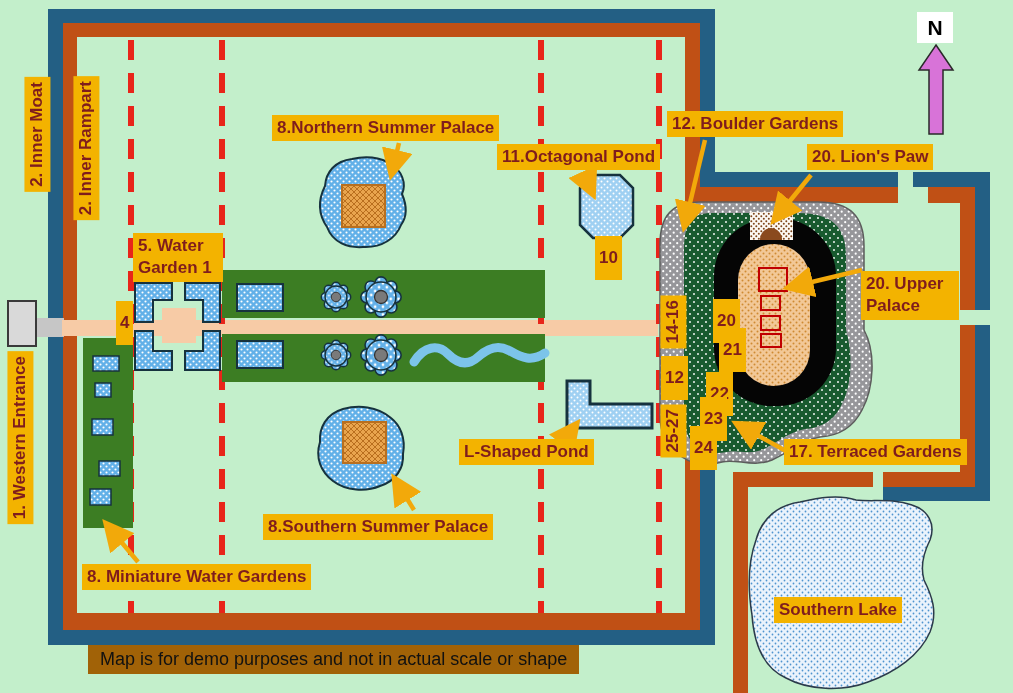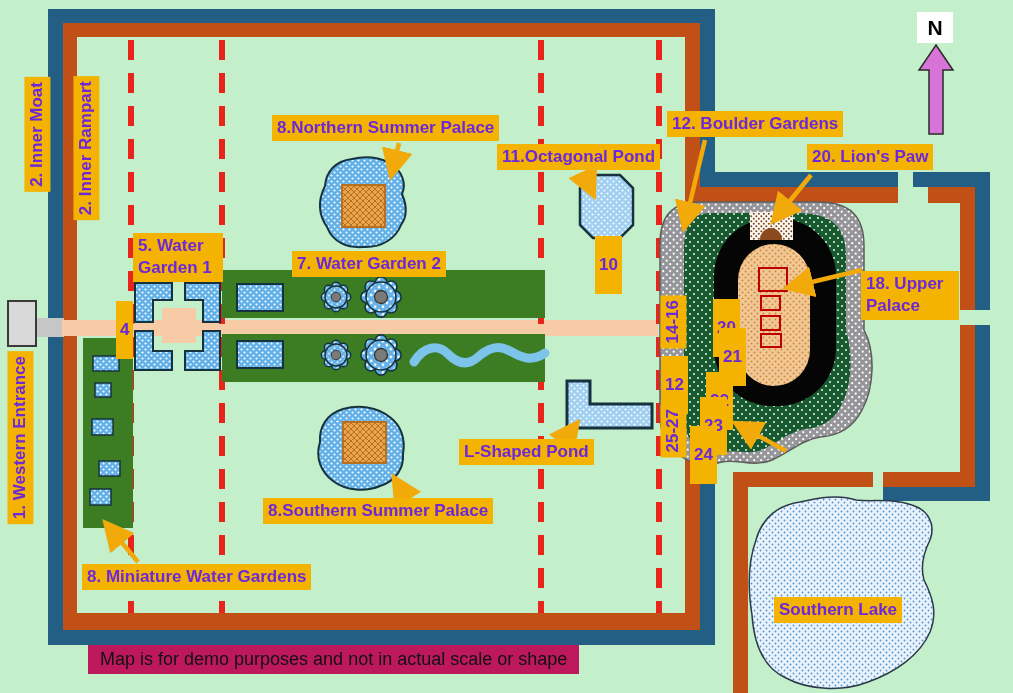--- a/index.html
+++ b/index.html
@@ -1,29 +1,29 @@
 <!DOCTYPE html>
 <html><head>
 <meta charset="utf-8">
 <style>
   html,body{margin:0;padding:0;}
   body{width:1013px;height:693px;overflow:hidden;background:#c3efcb;
        font-family:"Liberation Sans",sans-serif;}
   .stage{position:relative;width:1013px;height:693px;}
   .stage svg{position:absolute;left:0;top:0;}
-  .lbl{position:absolute;background:#f3b300;color:#6d28d9;
+  .lbl{position:absolute;background:#f3b300;color:#7f1d1d;
        font:600 17px/1.32 "Liberation Sans",sans-serif;
        padding:2px 5px;white-space:nowrap;z-index:5;}
-  .num{padding:18px 4px;}
+  .num{padding:11px 4px;}
   .two{white-space:normal;margin-top:32px;}
   .vert{writing-mode:vertical-rl;transform:rotate(180deg);padding:5px 2px;}
   .northbox{position:absolute;left:917px;top:12px;width:36px;height:31px;
        background:#fff;color:#000;font:700 21px/31px "Liberation Sans",sans-serif;
        text-align:center;z-index:5;}
-  .disclaimer{position:absolute;left:88px;top:645px;background:#be185d;color:#111;
+  .disclaimer{position:absolute;left:88px;top:645px;background:#a16207;color:#111;
        font:400 18px/1.3 "Liberation Sans",sans-serif;padding:3px 12px;
        white-space:nowrap;z-index:5;}
 </style>
 </head>
 <body>
 
 <div class="stage">
 
 <svg width="1013" height="693" viewBox="0 0 1013 693">
   <defs>
@@ -241,38 +241,38 @@
   </g>
 </svg>
 
 <div class="lbl vert" style="left:24px;top:77px">2. Inner Moat</div>
 <div class="lbl vert" style="left:73px;top:76px">2. Inner Rampart</div>
 <div class="lbl vert" style="left:7px;top:351px">1. Western Entrance</div>
 
 <div class="lbl two" style="left:133px;top:201px;width:80px">5. Water Garden 1</div>
 <div class="lbl num" style="left:116px;top:301px">4</div>
 <div class="lbl" style="left:82px;top:564px">8. Miniature Water Gardens</div>
-<div class="lbl" style="left:292px;top:251px">7. Water Garden 2</div>
 <div class="lbl" style="left:272px;top:115px">8.Northern Summer Palace</div>
 <div class="lbl" style="left:497px;top:144px">11.Octagonal Pond</div>
 <div class="lbl num" style="left:595px;top:236px">10</div>
 <div class="lbl" style="left:459px;top:439px">L-Shaped Pond</div>
-<div class="lbl" style="left:263px;top:498px">8.Southern Summer Palace</div>
+<div class="lbl" style="left:263px;top:514px">8.Southern Summer Palace</div>
 
 <div class="lbl" style="left:667px;top:111px">12. Boulder Gardens</div>
 <div class="lbl" style="left:807px;top:144px">20. Lion's Paw</div>
-<div class="lbl two" style="left:861px;top:239px;width:88px">18. Upper Palace</div>
+<div class="lbl two" style="left:861px;top:239px;width:88px">20. Upper Palace</div>
 
 <div class="lbl num vert" style="left:660px;top:295px">14-16</div>
 <div class="lbl num" style="left:661px;top:356px">12</div>
 <div class="lbl num vert" style="left:660px;top:404px">25-27</div>
 <div class="lbl num" style="left:713px;top:299px">20</div>
 <div class="lbl num" style="left:719px;top:328px">21</div>
 <div class="lbl num" style="left:706px;top:372px">22</div>
 <div class="lbl num" style="left:700px;top:397px">23</div>
 <div class="lbl num" style="left:690px;top:426px">24</div>
 
+<div class="lbl" style="left:784px;top:439px">17. Terraced Gardens</div>
 <div class="lbl" style="left:774px;top:597px">Southern Lake</div>
 
 <div class="northbox">N</div>
 <div class="disclaimer">Map is for demo purposes and not in actual scale or shape</div>
 
 </div>
 
 </body></html>

